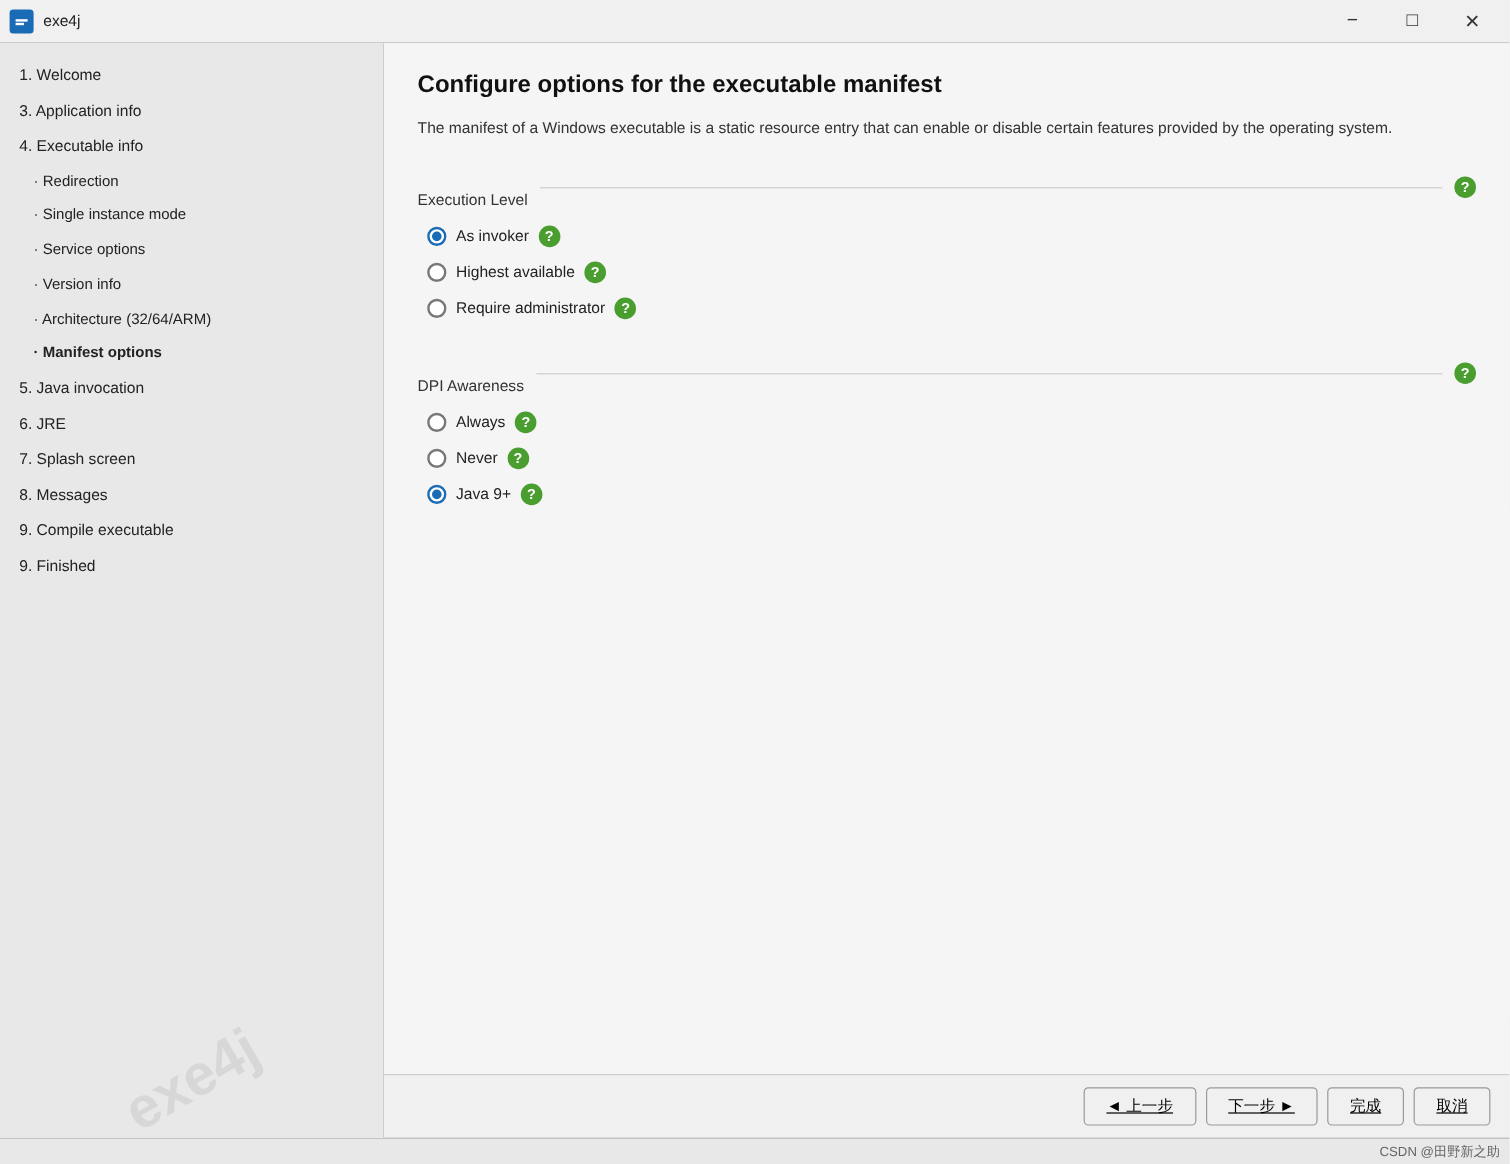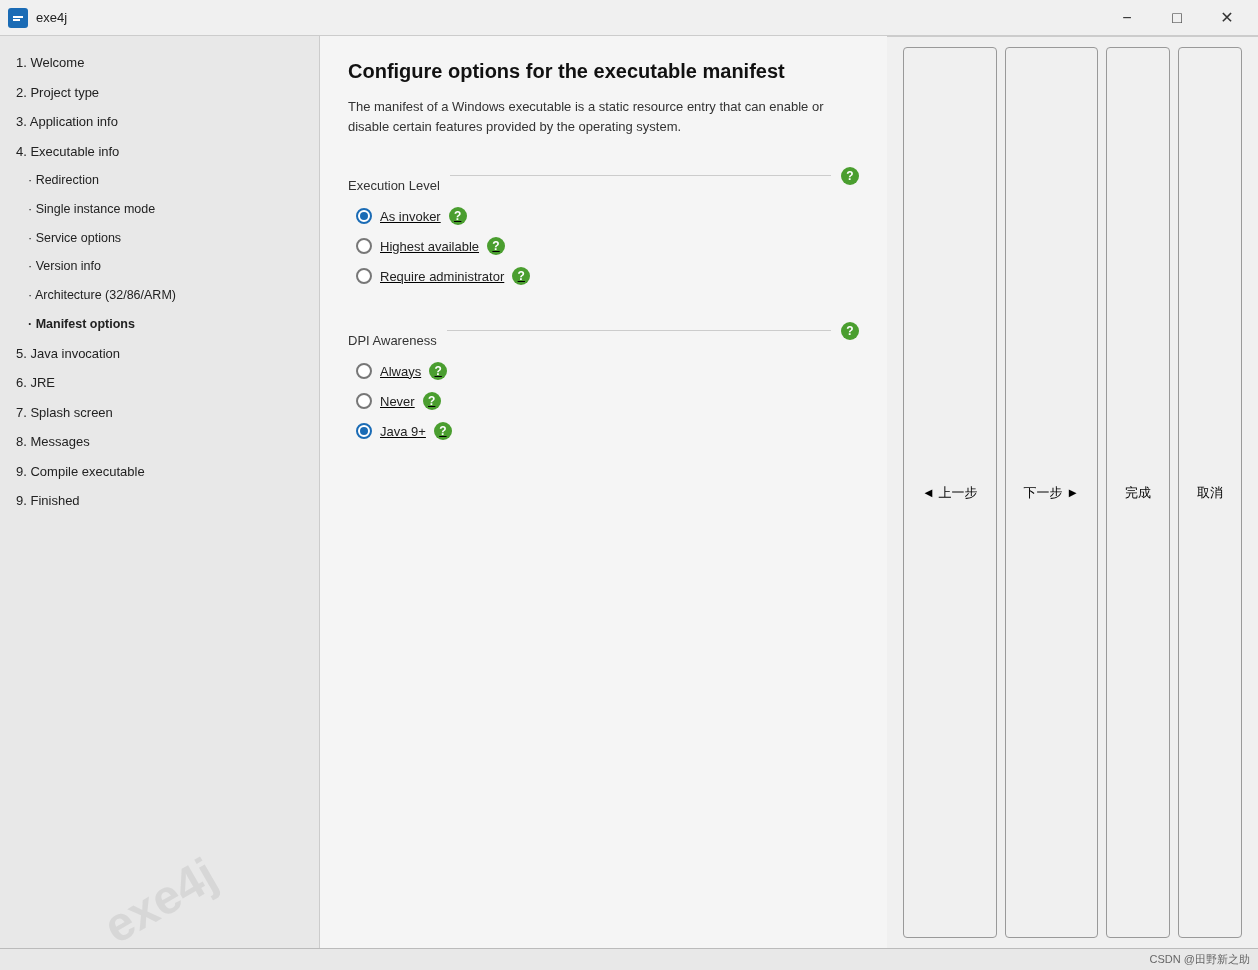--- a/index.html
+++ b/index.html
@@ -107,21 +107,21 @@
       font-weight: bold;
       color: rgba(150,150,150,0.2);
       user-select: none;
       white-space: nowrap;
     }
 
     
     .content {
       flex: 1;
       display: flex;
-      flex-direction: row;
+      flex-direction: column;
       background: #f5f5f5;
       overflow: hidden;
     }
     .content-body {
       flex: 1;
       padding: 24px 28px;
       overflow-y: auto;
     }
     .content-title {
       font-size: 20px;
@@ -179,21 +179,20 @@
       display: flex;
       flex-direction: column;
       gap: 12px;
       padding-left: 8px;
     }
     .radio-option {
       display: flex;
       align-items: center;
       gap: 8px;
       cursor: pointer;
-      text-decoration: underline;
     }
     .radio-circle {
       width: 16px;
       height: 16px;
       border-radius: 50%;
       border: 2px solid #777;
       background: white;
       display: flex;
       align-items: center;
       justify-content: center;
@@ -217,20 +216,21 @@
 
     
     .footer {
       background: #f0f0f0;
       border-top: 1px solid #ccc;
       padding: 10px 16px;
       display: flex;
       justify-content: flex-end;
       gap: 8px;
       flex-shrink: 0;
+      text-decoration: underline;
     }
     .footer-btn {
       padding: 6px 18px;
       font-size: 13px;
       border: 1px solid #999;
       background: #f0f0f0;
       cursor: pointer;
       border-radius: 4px;
       display: flex;
       align-items: center;
@@ -268,28 +268,27 @@
     <button class="titlebar-btn">−</button>
     <button class="titlebar-btn">□</button>
     <button class="titlebar-btn close">✕</button>
   </div>
 </div>
 
 <div class="main-window">
 
   <div class="sidebar">
     <div class="sidebar-item">1. Welcome</div>
-    <div class="sidebar-item">2. Project type</div>
     <div class="sidebar-item">3. Application info</div>
     <div class="sidebar-item">4. Executable info</div>
     <div class="sidebar-item sub">· Redirection</div>
     <div class="sidebar-item sub">· Single instance mode</div>
     <div class="sidebar-item sub">· Service options</div>
     <div class="sidebar-item sub">· Version info</div>
-    <div class="sidebar-item sub">· Architecture (32/86/ARM)</div>
+    <div class="sidebar-item sub">· Architecture (32/64/ARM)</div>
     <div class="sidebar-item sub active">· Manifest options</div>
     <div class="sidebar-item">5. Java invocation</div>
     <div class="sidebar-item">6. JRE</div>
     <div class="sidebar-item">7. Splash screen</div>
     <div class="sidebar-item">8. Messages</div>
     <div class="sidebar-item">9. Compile executable</div>
     <div class="sidebar-item">9. Finished</div>
     <div class="sidebar-watermark">exe4j</div>
   </div>
 

